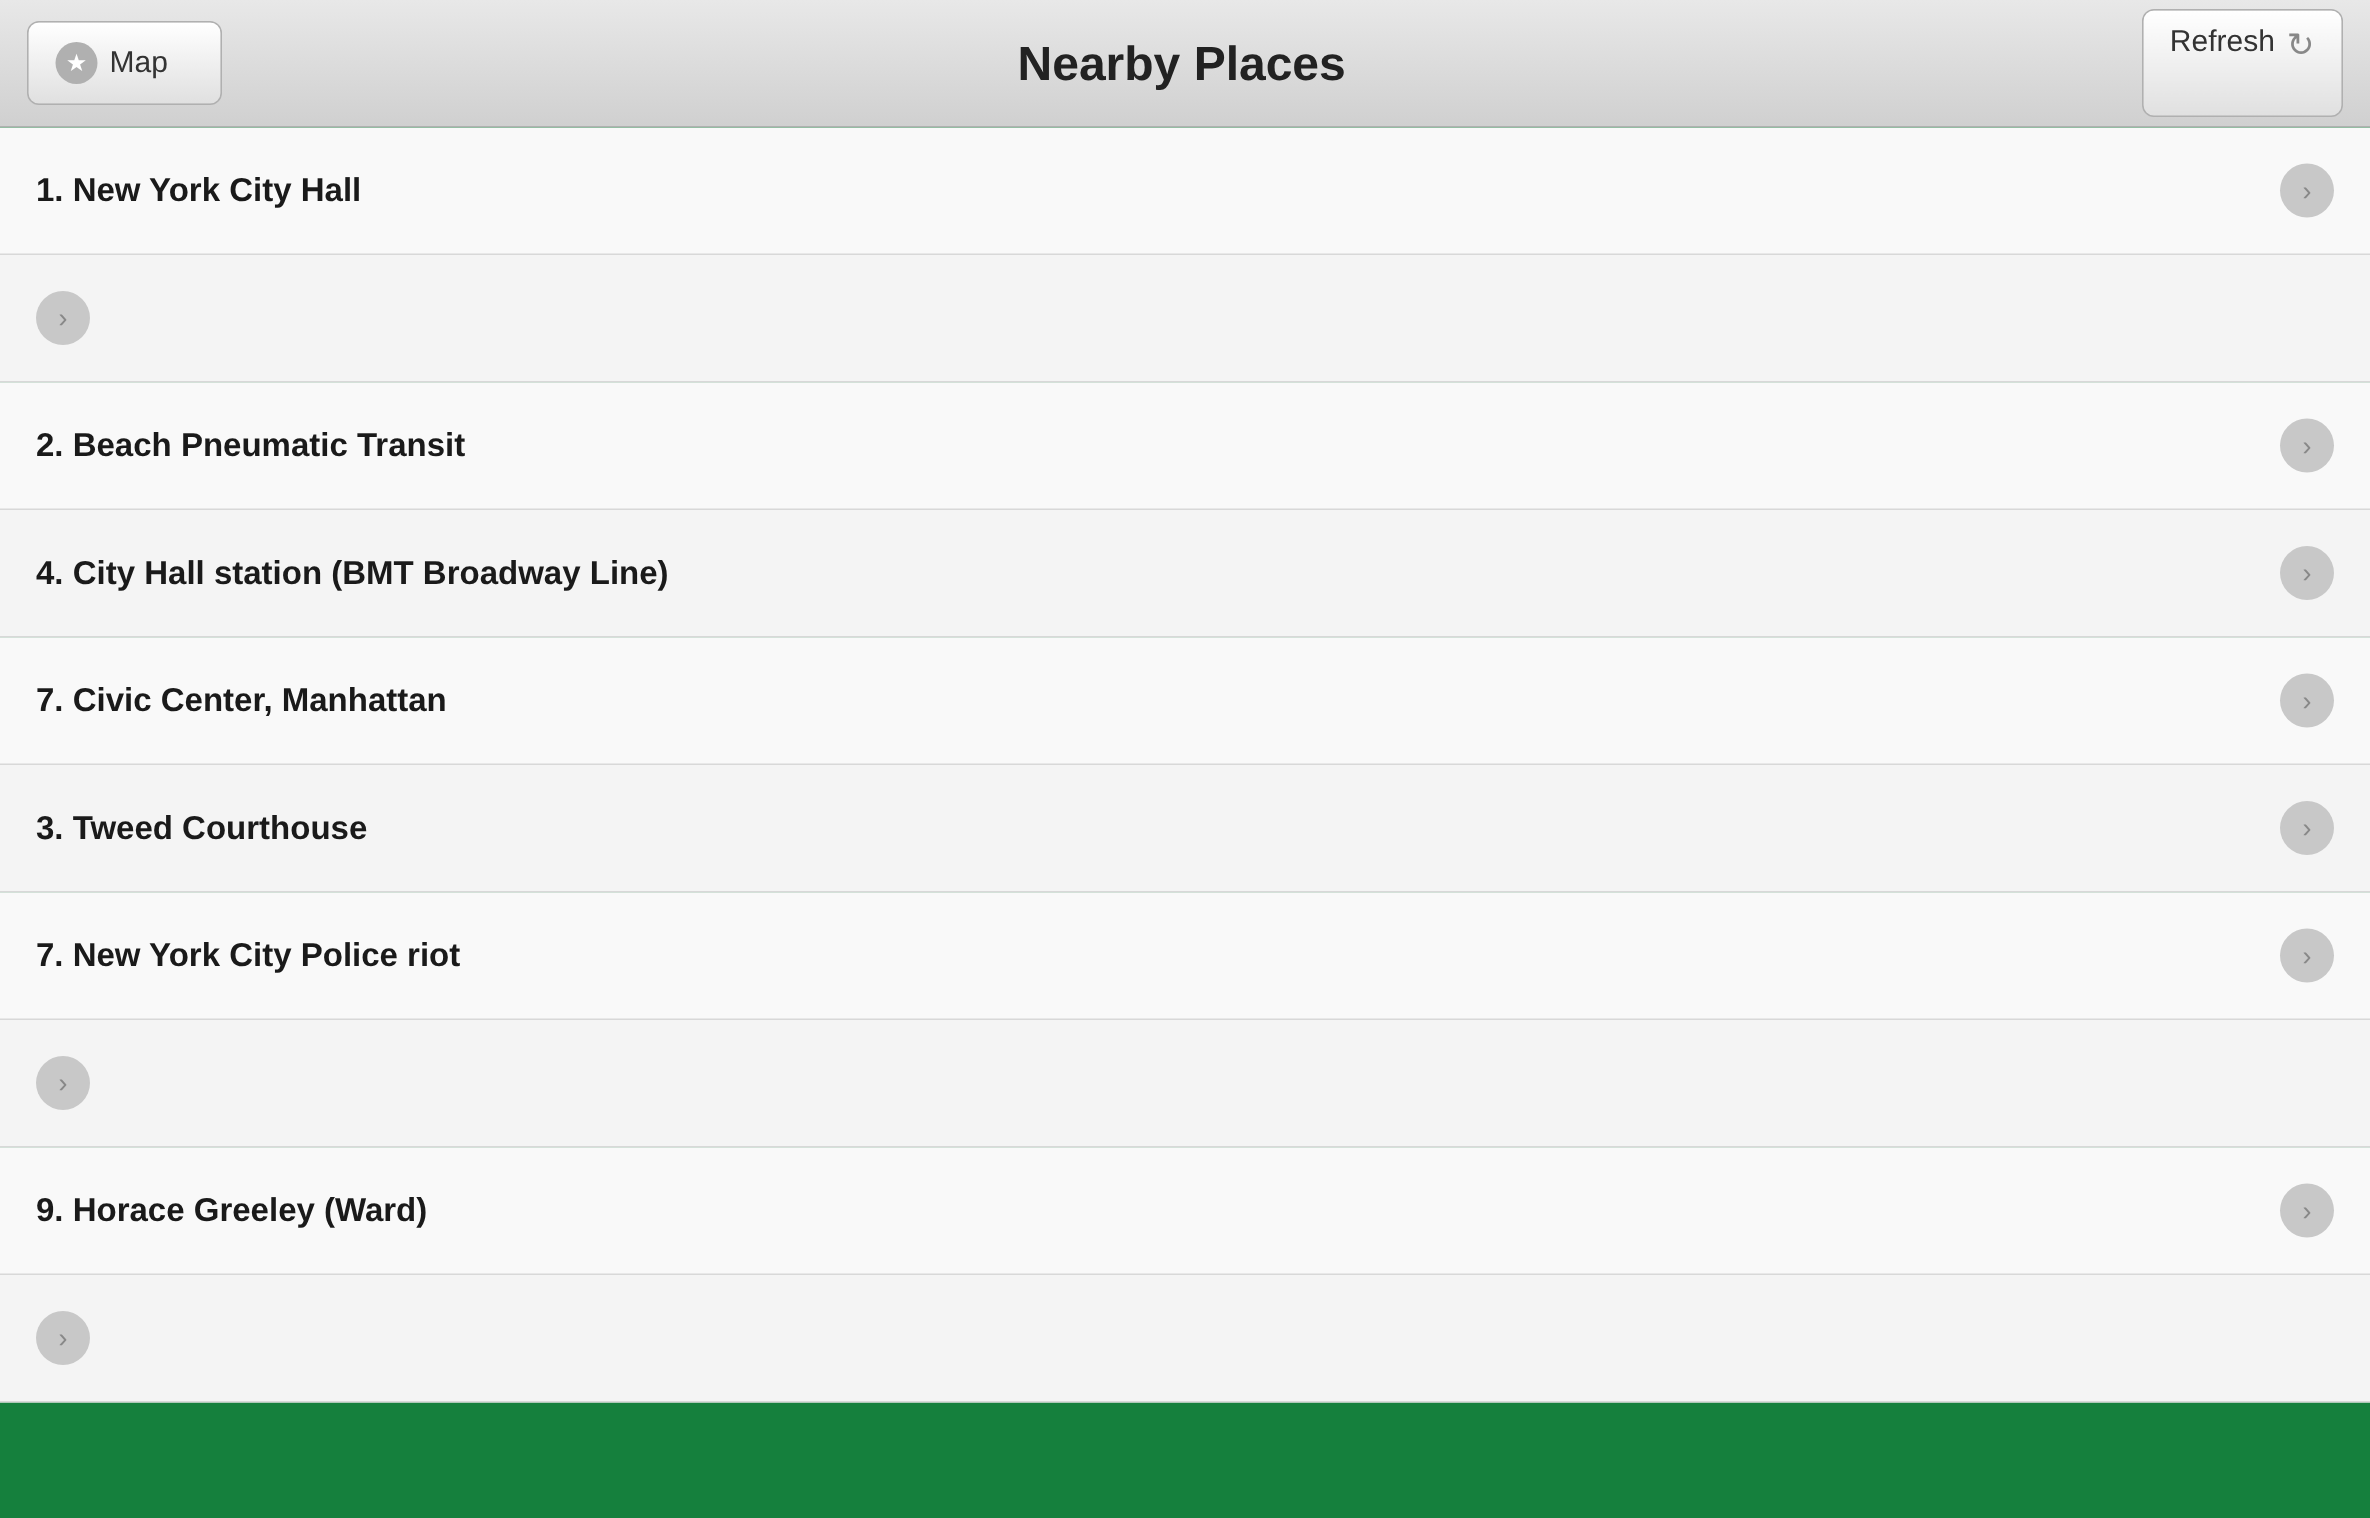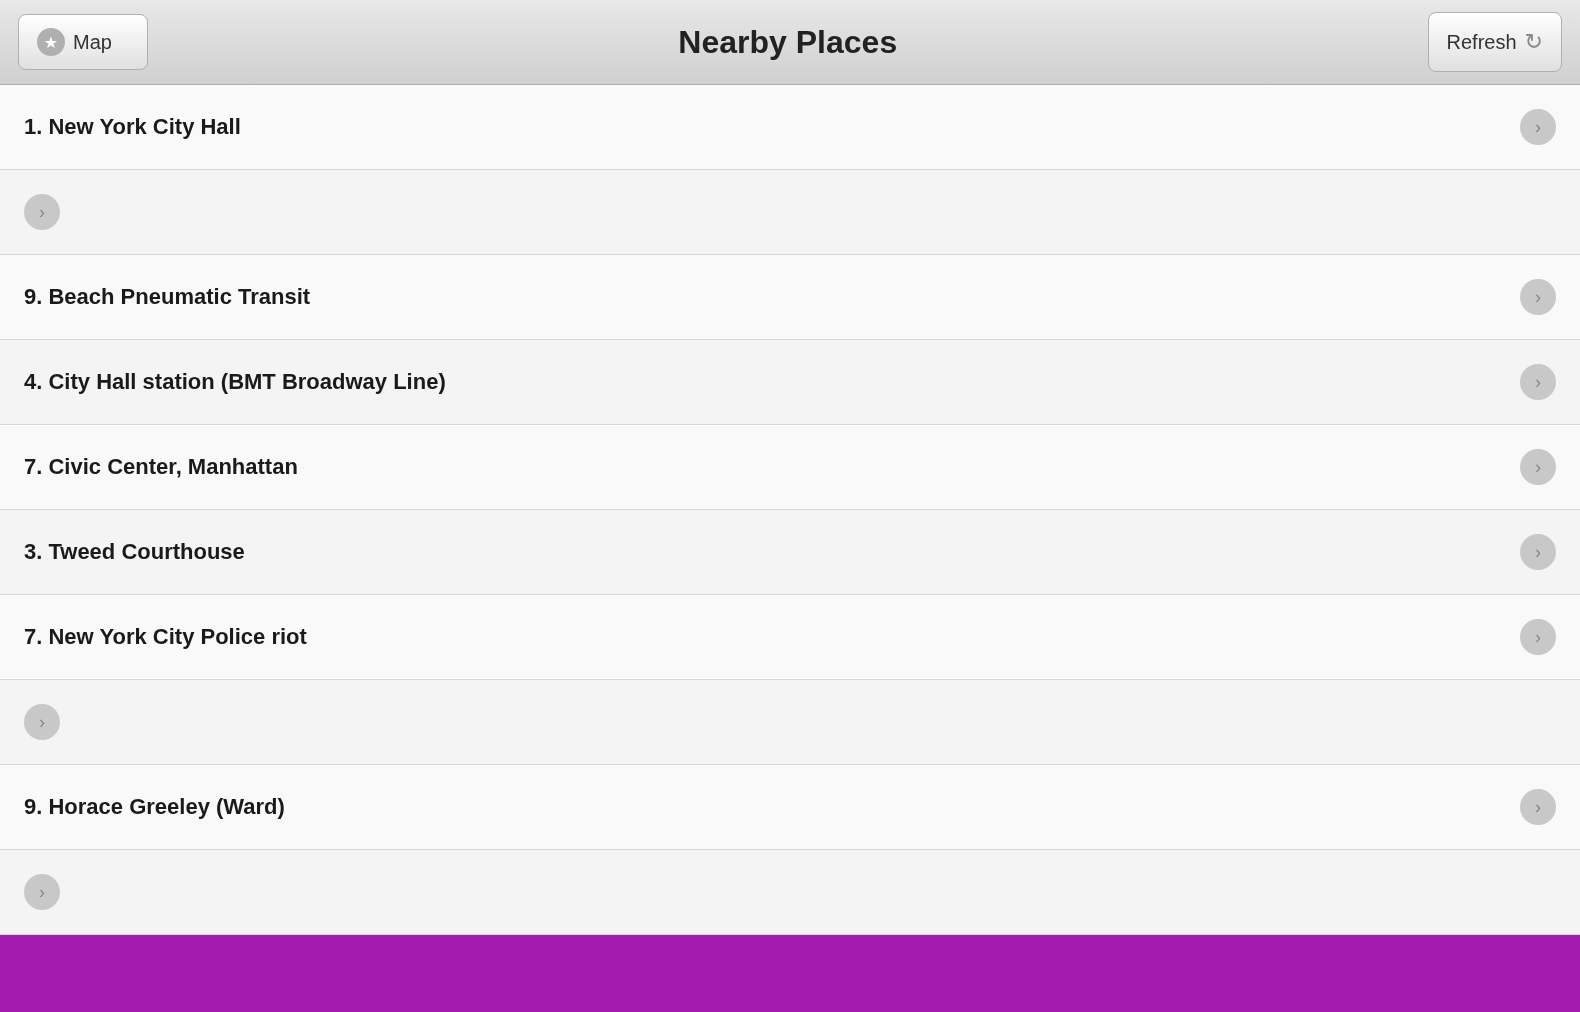--- a/index.html
+++ b/index.html
@@ -67,45 +67,45 @@
     .page-title {
       font-size: 32px;
       font-weight: 700;
       color: #222;
       text-align: center;
       flex: 1;
     }
 
     .refresh-button {
       display: flex;
-      align-items: center;
+      align-items: flex-start;
       gap: 8px;
       background: linear-gradient(to bottom, #ffffff, #e0e0e0);
       border: 1px solid #b0b0b0;
       border-radius: 8px;
       padding: 10px 18px;
       cursor: pointer;
       font-size: 20px;
       font-weight: 500;
       color: #333;
       min-width: 130px;
-      height: 60px;
+      height: 72px;
       justify-content: center;
     }
 
     .refresh-icon {
       font-size: 22px;
       color: #888;
     }
 
     
     .list-container {
       flex: 1;
       overflow-y: auto;
-      background: #a21caf;
+      background: #15803d;
       text-align: center;
     }
 
     .list-item {
       display: flex;
       align-items: center;
       justify-content: space-between;
       padding: 0 24px;
       height: 85px;
       background: #f9f9f9;
@@ -172,21 +172,21 @@
   <div class="list-container" id="places-list">
 
   <div class="list-item">
         <span class="item-label">1. New York City Hall</span>
         <div class="chevron-icon">›</div>
       </div>
       <div class="list-item">
         <div class="chevron-icon">›</div>
       </div>
       <div class="list-item">
-        <span class="item-label">9. Beach Pneumatic Transit</span>
+        <span class="item-label">2. Beach Pneumatic Transit</span>
         <div class="chevron-icon">›</div>
       </div>
       <div class="list-item">
         <span class="item-label">4. City Hall station (BMT Broadway Line)</span>
         <div class="chevron-icon">›</div>
       </div>
       <div class="list-item">
         <span class="item-label">7. Civic Center, Manhattan</span>
         <div class="chevron-icon">›</div>
       </div>

